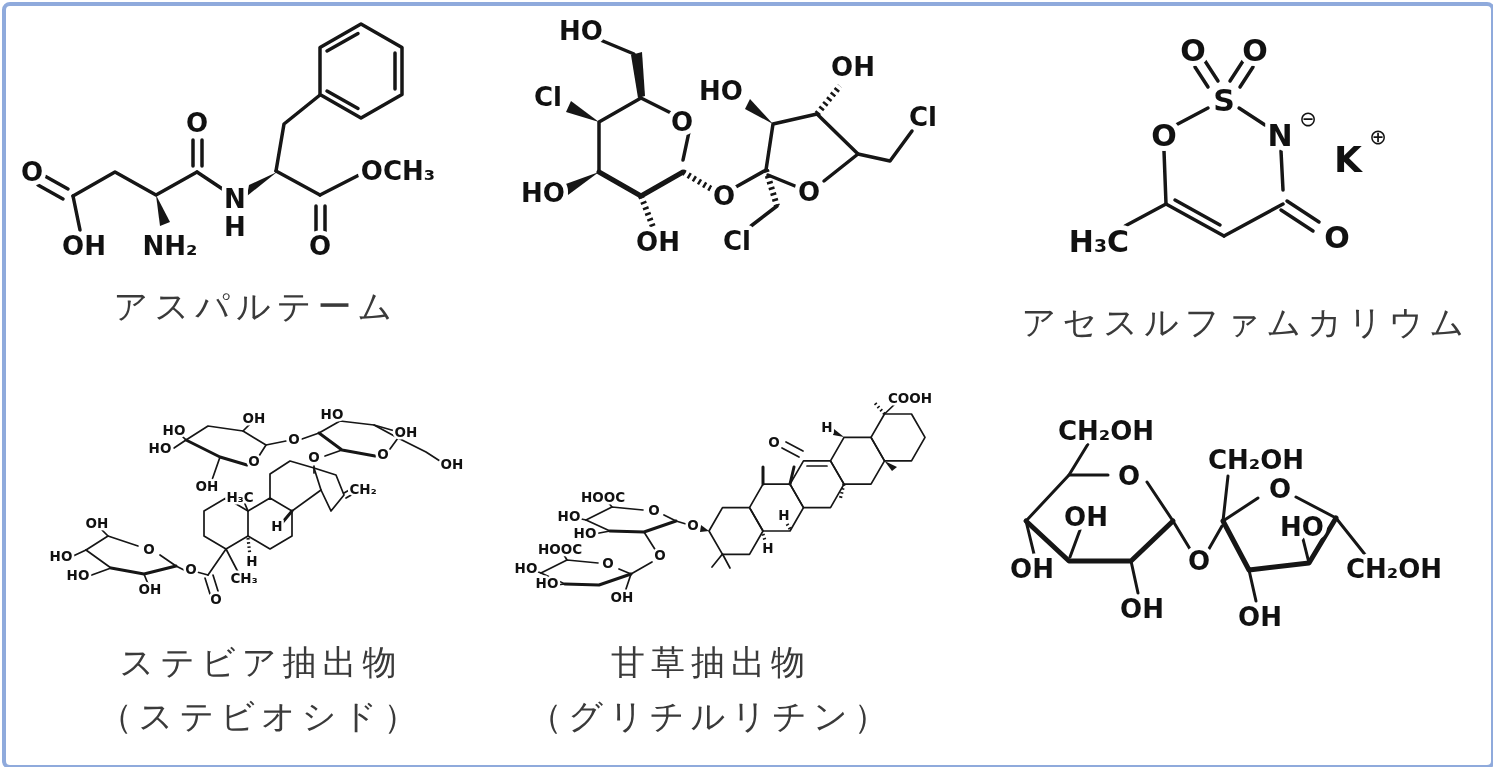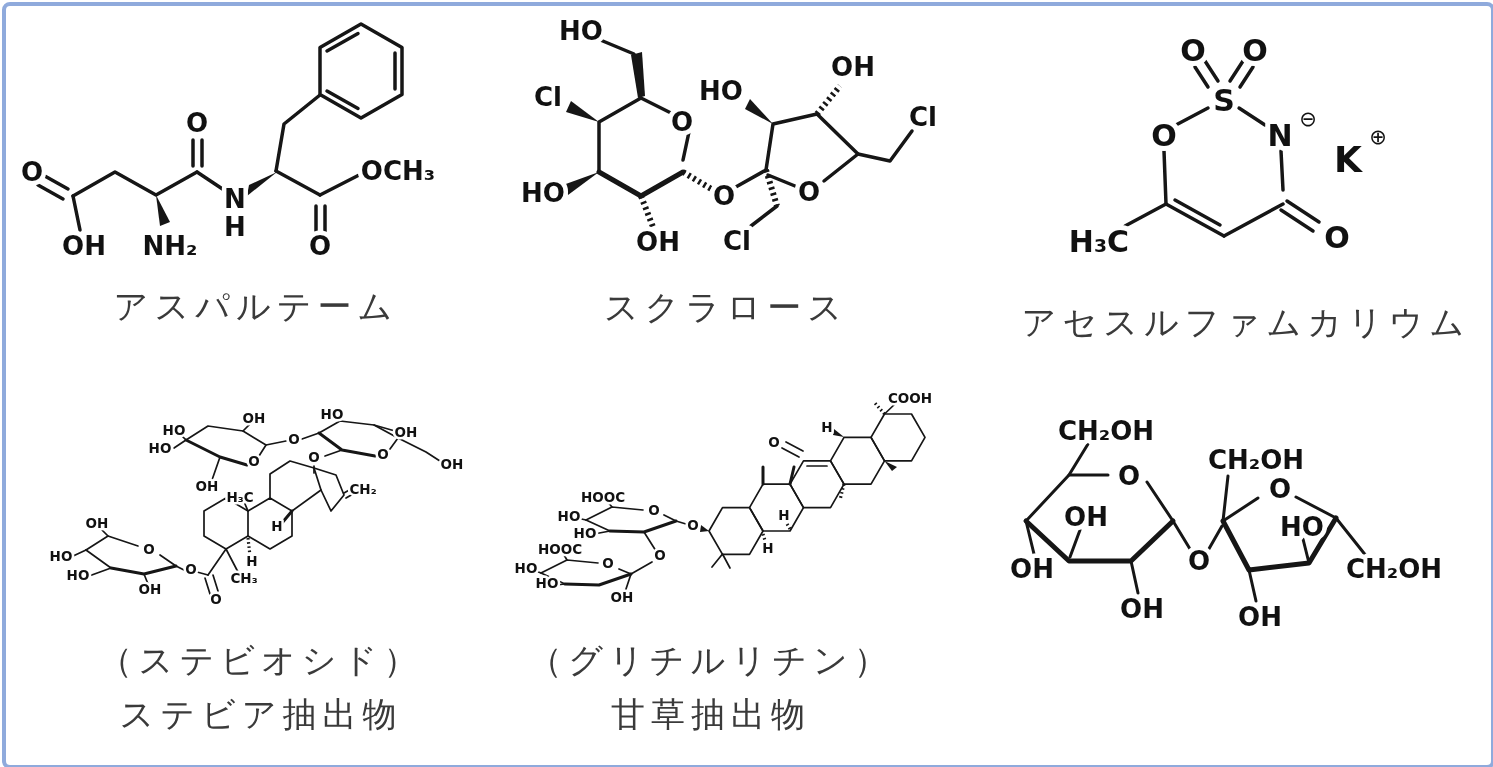--- a/index.html
+++ b/index.html
@@ -1,21 +1,21 @@
 <!DOCTYPE html>
 <html><head>
 <meta charset="utf-8">
 <style>
   html,body{margin:0;padding:0;background:#fff;}
   .panel{position:relative;width:1485px;height:759px;margin:2px;background:#fff;
          border:4px solid #8FAADC;border-radius:8px;box-sizing:content-box;overflow:hidden;
          font-family:"Liberation Sans","DejaVu Sans",sans-serif;}
   .mol{position:absolute;overflow:visible;}
   .caption{position:absolute;text-align:center;color:#3a3a3a;letter-spacing:6px;
-           font-size:34px;font-family:Liberation Mono, monospace;}
+           font-size:34px;font-family:Liberation Serif, serif;}
   .caption .ln{line-height:54px;}
   
   .mol path, .mol line{stroke:#161616;fill:none;stroke-linecap:round;stroke-linejoin:round;}
   .s35 path{stroke-width:3.5px;}
   .s5  path{stroke-width:5px;}
   .s17 path{stroke-width:1.7px;}
   .s3  path{stroke-width:3px;}
   .wedge path{fill:#161616;stroke:none;}
   .hash path{stroke-dasharray:2.5 3.5;stroke-width:6px;stroke-linecap:butt;}
   .hash-sm path{stroke-dasharray:1.6 2.6;stroke-width:3.2px;stroke-linecap:butt;}
@@ -99,21 +99,20 @@
         <text x="57" y="188">HO</text>
         <text x="172" y="237">OH</text>
         <text x="238" y="191">O</text>
         <text x="235" y="86">HO</text>
         <text x="367" y="62">OH</text>
         <text x="323" y="187">O</text>
         <text x="437" y="112">Cl</text>
         <text x="251" y="236">Cl</text>
       </g>
   </svg>
-  <div class="caption" style="left:480px;top:279px;width:480px">スクラロース</div>
 
   <svg class="mol fs30" style="left:990px;top:8px;width:500px;height:280px" viewBox="0 0 500 280">
     <g class="s35">
       <path d="M212 73 L199 53 M222 67 L209 47"></path>
       <path d="M234 67 L247 47 M244 73 L257 53"></path>
       <path d="M178 112 L212 94"></path>
       <path d="M243 94 L269 111"></path>
       <path d="M285 137 L287 176"></path>
       <path d="M287 190 L228 222"></path>
       <path d="M228 222 L170 190 M224 211 L179 186"></path>
@@ -187,22 +186,22 @@
         <text x="42" y="202">HO</text>
         <text x="113" y="176">O</text>
         <text x="114" y="216">OH</text>
         <text x="155" y="196">O</text>
         <text x="180" y="226">O</text>
         <text x="208" y="205">CH₃</text>
         <text x="216" y="188">H</text>
       </g>
   </svg>
   <div class="caption" style="left:30px;top:630px;width:450px">
+    <div class="ln">ステビア抽出物</div>
     <div class="ln">（ステビオシド）</div>
-    <div class="ln">ステビア抽出物</div>
   </div>
 
   <svg class="mol fs13" style="left:480px;top:362px;width:480px;height:275px" viewBox="0 0 480 275">
     <g class="s17">
       <path d="M277 163 L263.5 139.6 L236.5 139.6 L223 163 L236.5 186.4 L263.5 186.4 Z"></path>
       <path d="M317.5 139.6 L304 116.2 L277 116.2 L263.5 139.6 L277 163 L304 163 Z"></path>
       <path d="M358 116.2 L344.5 92.8 L317.5 92.8 L304 116.2 L317.5 139.6 L344.5 139.6 Z"></path>
       <path d="M398.5 92.8 L385 69.4 L358 69.4 L344.5 92.8 L358 116.2 L385 116.2 Z"></path>
       <path d="M439 69.4 L425.5 46 L398.5 46 L385 69.4 L398.5 92.8 L425.5 92.8 Z"></path>
       <path d="M313 89 L296 80 M317 83 L300 74"></path>
@@ -245,22 +244,22 @@
         <text x="40" y="205">HO</text>
         <text x="61" y="220">HO</text>
         <text x="122" y="200">O</text>
         <text x="174" y="192">O</text>
         <text x="136" y="234">OH</text>
         <text x="298" y="152">H</text>
         <text x="282" y="185">H</text>
       </g>
   </svg>
   <div class="caption" style="left:480px;top:630px;width:450px">
+    <div class="ln">甘草抽出物</div>
     <div class="ln">（グリチルリチン）</div>
-    <div class="ln">甘草抽出物</div>
   </div>
 
   <svg class="mol fs26" style="left:960px;top:372px;width:520px;height:270px" viewBox="0 0 520 270">
     <g class="s3">
       <path d="M60 143 L103 97 L142 97"></path>
       <path d="M181 104 L207 143"></path>
       <path d="M103 97 L122 66"></path>
       <path d="M104 179 L114 152"></path>
       <path d="M60 143 L68 176"></path>
       <path d="M165 183 L172 215"></path>

